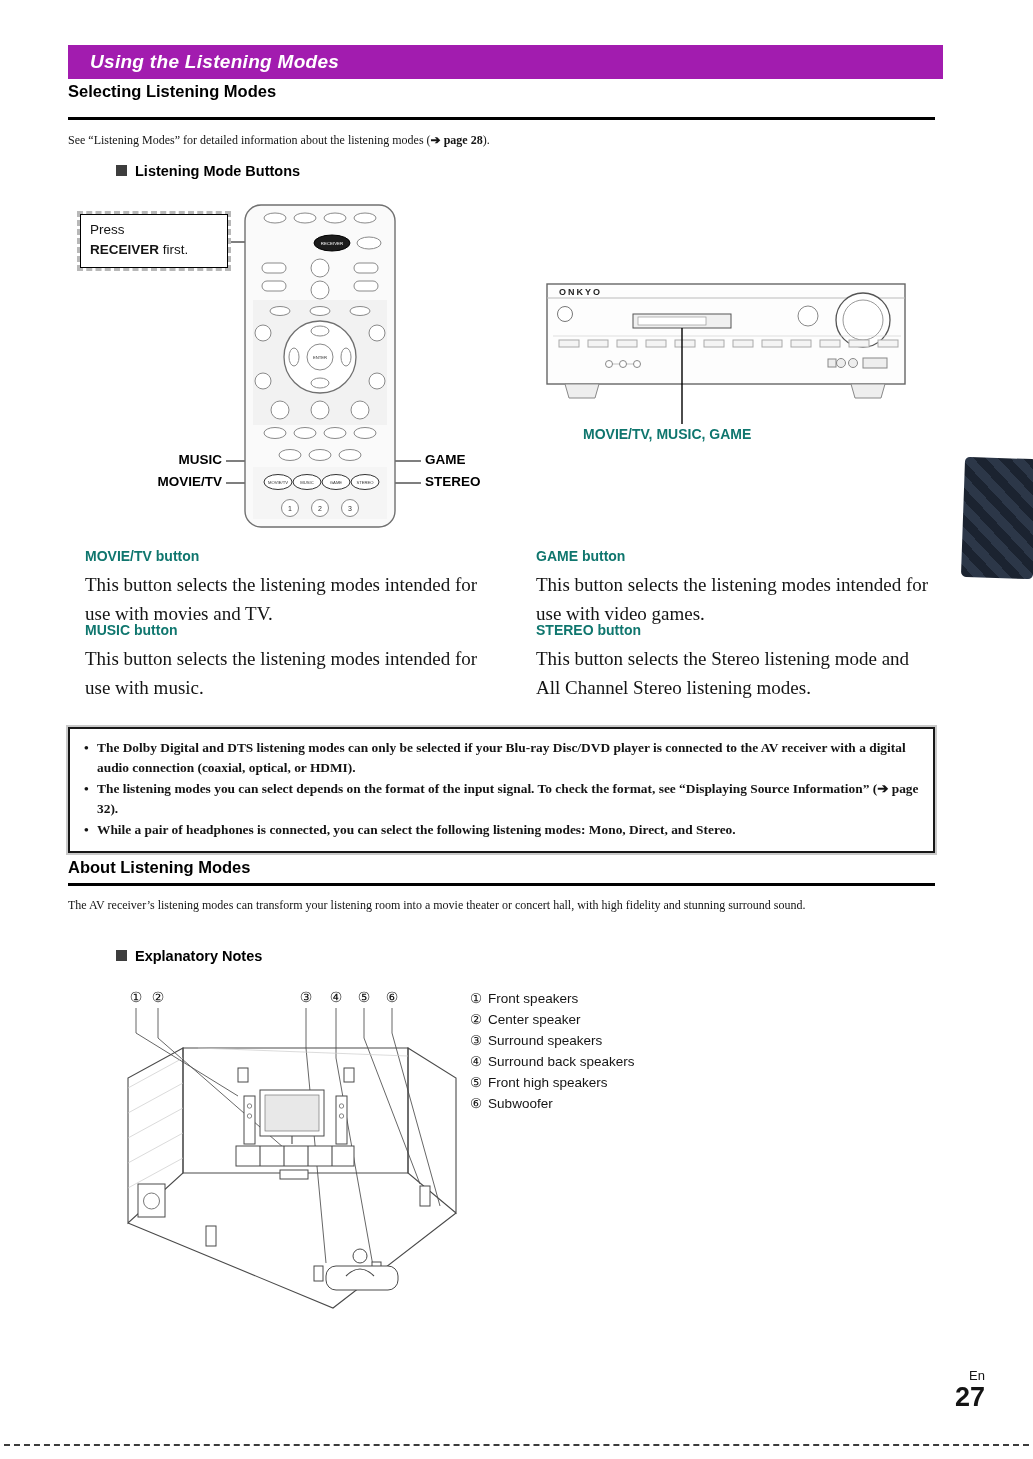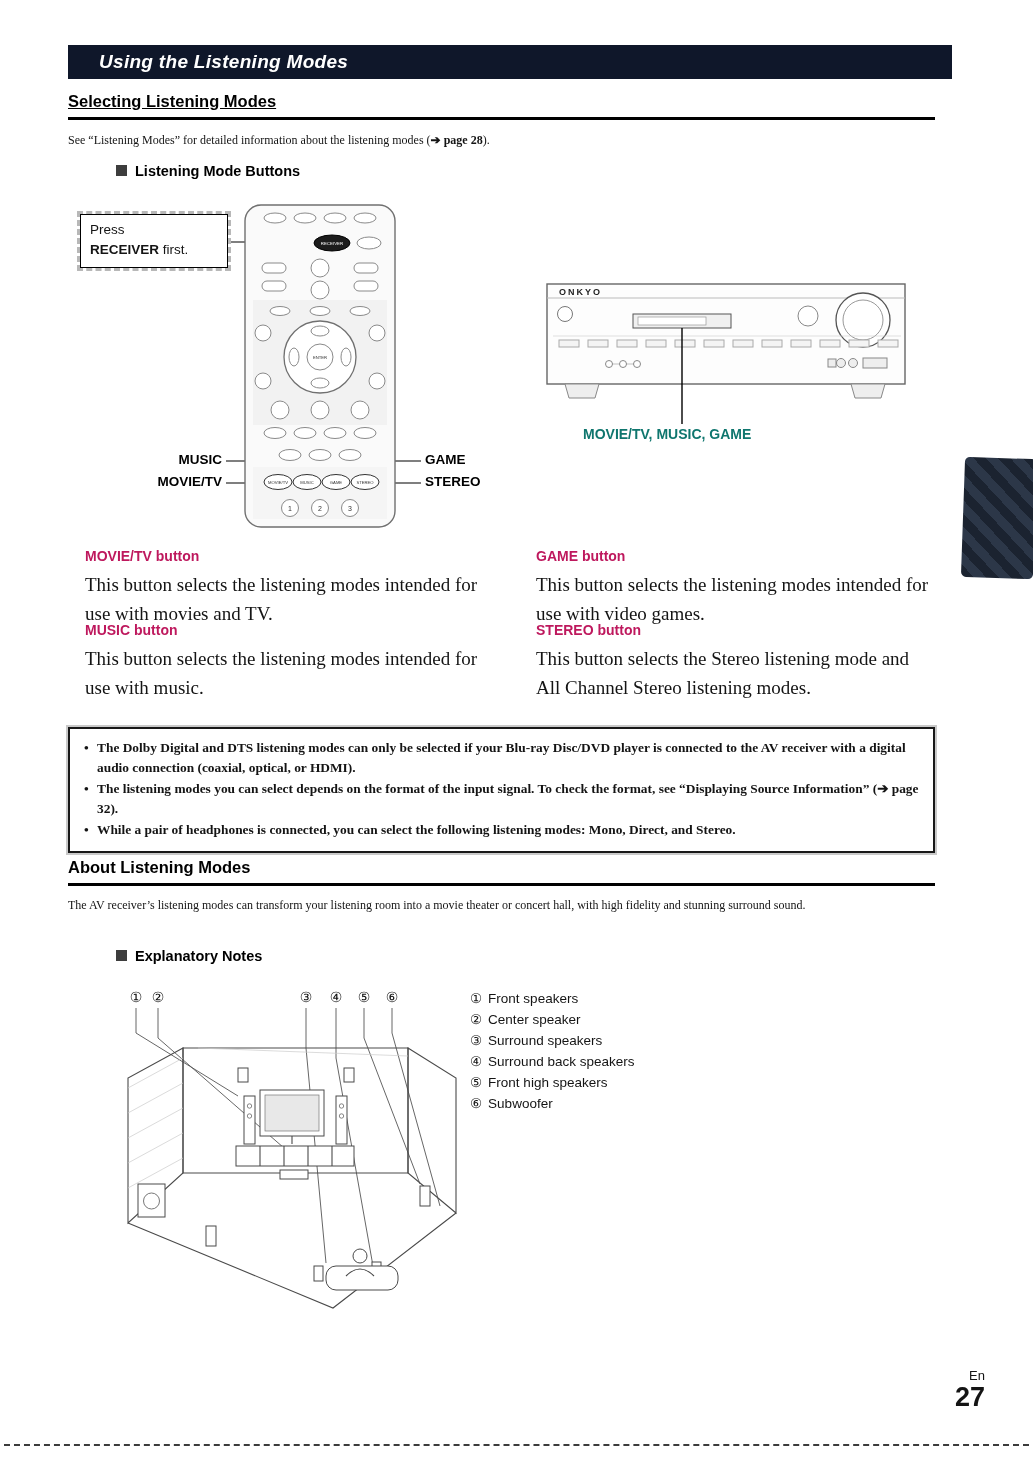--- a/index.html
+++ b/index.html
@@ -1,27 +1,27 @@
 <!DOCTYPE html>
 <html><head>
 <meta charset="utf-8">
 <style>
   html,body{margin:0;padding:0;background:#e8e8e8;}
   .page{position:relative;width:1033px;height:1459px;background:#ffffff;margin:0 auto;
         font-family:"Liberation Serif",serif;color:#141414;overflow:hidden;}
   .abs{position:absolute;}
-  .banner{background:#0f172a;color:#fff;font:italic bold 19px "Liberation Sans",sans-serif;
-          line-height:34px;padding-left:31px;letter-spacing:.3px;}
+  .banner{background:#a21caf;color:#fff;font:italic bold 19px "Liberation Sans",sans-serif;
+          line-height:34px;padding-left:22px;letter-spacing:.3px;}
   .h1{font:bold 16.5px "Liberation Sans",sans-serif;color:#000;}
   .rule{background:#000;}
   .sub{font:bold 14.5px "Liberation Sans",sans-serif;color:#000;margin-left:48px;}
   .square{display:inline-block;width:11px;height:11px;background:#3d3d3d;margin-right:8px;}
   .body-text{font-size:12px;line-height:1.5;}
   .b{font-weight:bold;}
-  .btn-title{font:bold 14px "Liberation Sans",sans-serif;margin-bottom:6px;color:#be185d;}
+  .btn-title{font:bold 14px "Liberation Sans",sans-serif;margin-bottom:6px;color:#0f766e;}
   .desc-body{font-size:19px;line-height:1.55;}
   .callout{box-sizing:border-box;border:1.5px solid #000;outline:3px dashed #b8b8b8;background:#fff;
            padding:5px 9px;font:13.5px "Liberation Sans",sans-serif;line-height:1.5;}
   .label{font:bold 13.5px "Liberation Sans",sans-serif;color:#000;}
   .caption{font:bold 14px "Liberation Sans",sans-serif;color:#0f766e;text-align:right;}
   .note-box{box-sizing:border-box;border:2px solid #181818;box-shadow:0 0 0 2px #c9c9c9;
             background:#fff;padding:9px 12px;}
   .note-item{position:relative;padding-left:15px;font-weight:bold;font-size:13.4px;line-height:1.5;margin-bottom:1px;}
   .bullet{position:absolute;left:2px;top:0;}
   .legend-row{font:13.5px "Liberation Sans",sans-serif;line-height:21px;white-space:nowrap;}
@@ -44,21 +44,21 @@
   .leader{fill:none;stroke:#555;stroke-width:.9;}
   .conn{stroke:#000;stroke-width:1.1;fill:none;}
 </style>
 </head>
 <body>
 
 <div class="page">
 
   <div class="abs banner" style="left:68px;top:45px;width:853px;height:34px;">Using the Listening Modes</div>
 
-  <div class="abs h1" style="left:68px;top:92px;text-decoration:underline;">Selecting Listening Modes</div>
+  <div class="abs h1" style="left:68px;top:82px;">Selecting Listening Modes</div>
   <div class="abs rule" style="left:68px;top:117px;width:867px;height:3px;"></div>
 
   <div class="abs body-text" style="left:68px;top:131px;width:867px;">
     <span>See “Listening Modes” for detailed information about the listening modes (</span><span class="b">➔ page 28</span><span>).</span>
   </div>
 
   <div class="abs sub" style="left:68px;top:163px;">
     <span class="square"></span><span>Listening Mode Buttons</span>
   </div>
 

